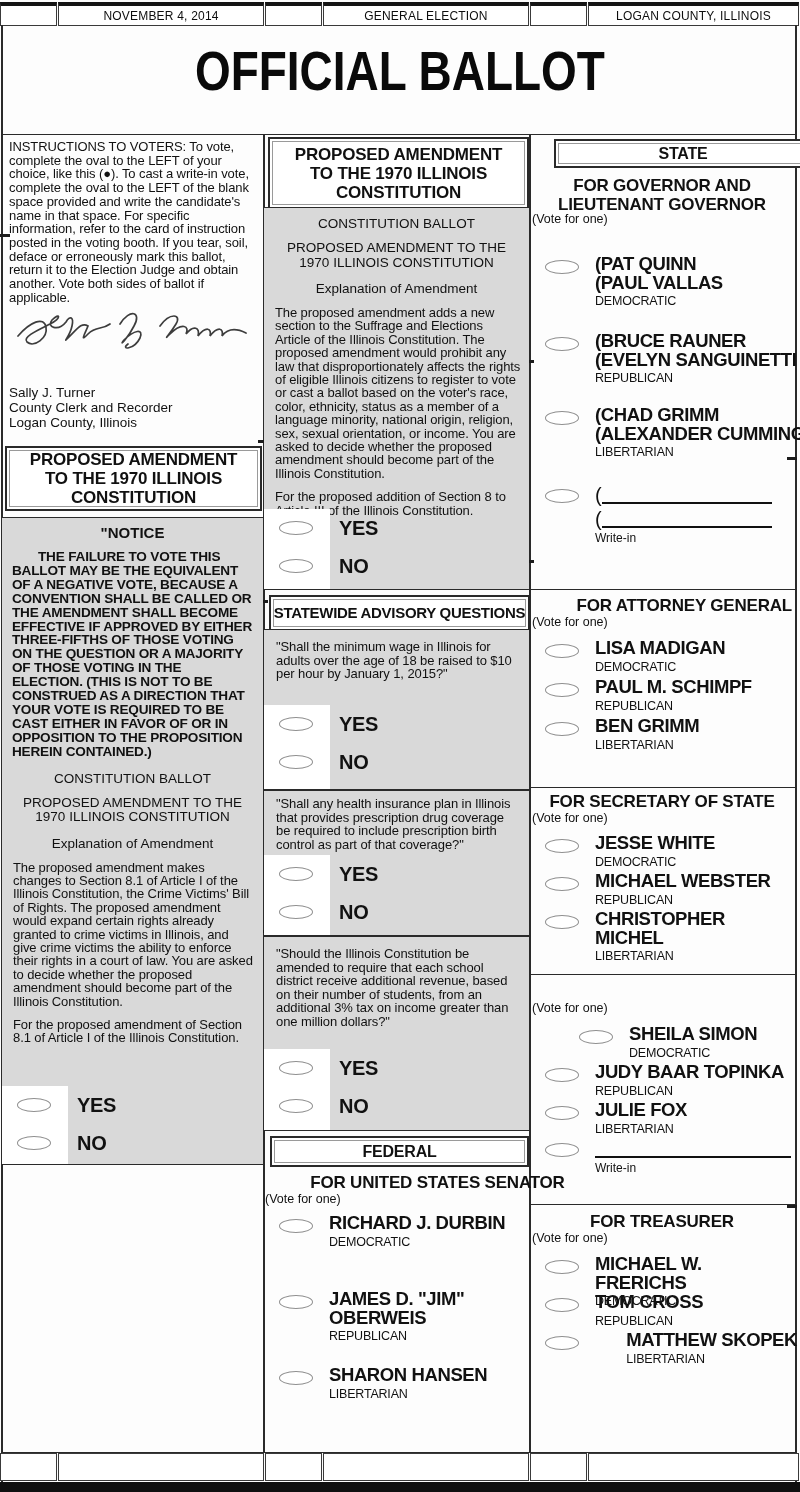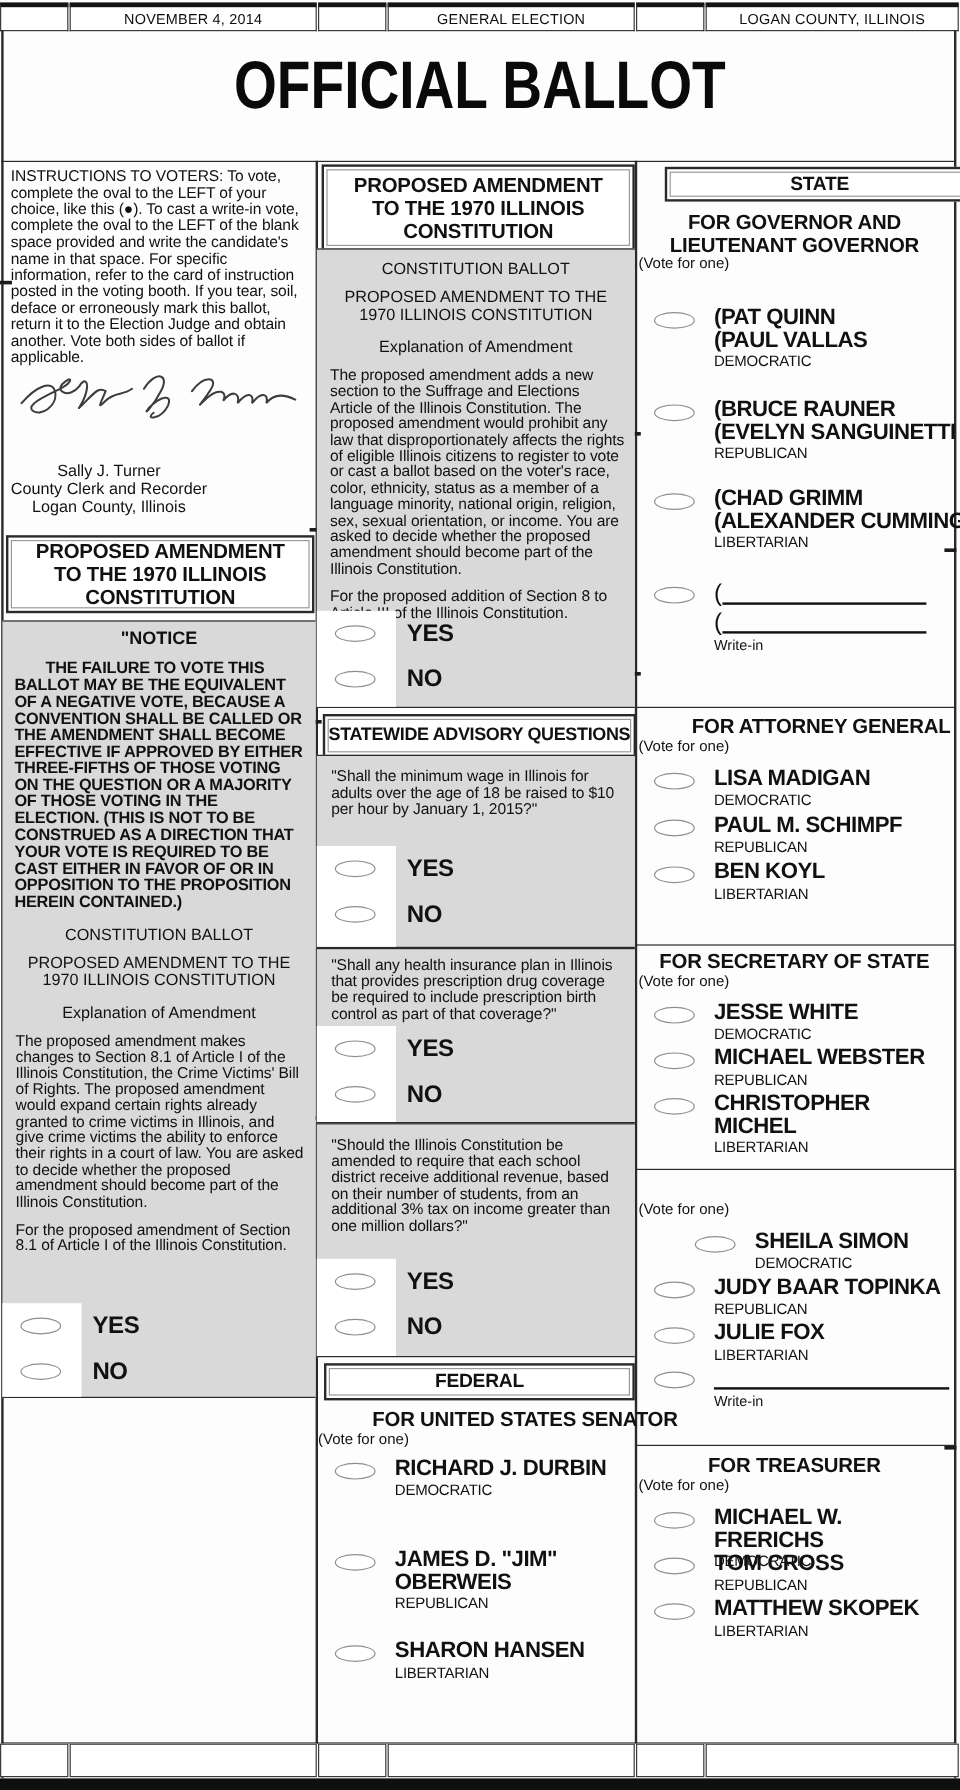--- a/index.html
+++ b/index.html
@@ -104,21 +104,21 @@
       <path d="M4 36 C 16 22, 30 16, 32 27 C 34 38, 20 48, 13 42 C 8 37, 24 30, 36 24
                C 48 18, 46 12, 38 20 C 32 27, 44 32, 52 22 C 56 15, 60 17, 58 26
                C 56 36, 48 44, 54 38 C 64 28, 68 22, 74 26 C 70 36, 66 42, 74 34
                C 82 26, 88 30, 96 24 M 106 24 C 116 8, 128 12, 120 26 C 114 38, 104 48, 110 40
                C 120 30, 130 28, 126 38 C 120 50, 106 50, 114 44 M 146 26 C 156 12, 168 14, 162 24
                C 156 34, 148 42, 156 34 C 168 22, 176 26, 172 34 C 180 24, 186 28, 184 36
                C 192 26, 198 28, 196 36 C 204 26, 210 28, 208 36 C 214 28, 222 28, 232 33" stroke="#3d3d3d" fill="none" stroke-width="1.7" stroke-linecap="round"></path>
     </svg>
   </div>
 
-  <div class="abs" style="left:9px;top:385px;text-align:center;">
+  <div class="abs" style="left:9px;top:385px;">
     <div class="clerkline">Sally J. Turner</div>
     <div class="clerkline">County Clerk and Recorder</div>
     <div class="clerkline">Logan County, Illinois</div>
   </div>
 
   <div class="hdrbox" style="left:5px;top:446px;width:249px;height:57px;">
     <div class="hdrbox-in">
       <div class="hdr-line">PROPOSED AMENDMENT</div>
       <div class="hdr-line">TO THE 1970 ILLINOIS</div>
       <div class="hdr-line">CONSTITUTION</div>
@@ -318,21 +318,21 @@
   <div class="cand" style="left:531px;top:678px;width:266px;">
     <span class="oval"></span>
     <div>
       <div class="cand-name">PAUL M. SCHIMPF</div>
       <div class="cand-party">REPUBLICAN</div>
     </div>
   </div>
   <div class="cand" style="left:531px;top:717px;width:266px;">
     <span class="oval"></span>
     <div>
-      <div class="cand-name">BEN KOYL</div>
+      <div class="cand-name">BEN GRIMM</div>
       <div class="cand-party">LIBERTARIAN</div>
     </div>
   </div>
 
   <div class="hline" style="left:530px;top:787px;width:265px;"></div>
   <div class="race-title" style="left:532px;top:792px;width:260px;">FOR SECRETARY OF STATE</div>
   <div class="votefor" style="left:532px;top:811px;width:260px;">(Vote for one)</div>
 
   <div class="cand" style="left:531px;top:834px;width:266px;">
     <span class="oval"></span>
@@ -402,21 +402,21 @@
       <div class="cand-party">DEMOCRATIC</div>
     </div>
   </div>
   <div class="cand" style="left:531px;top:1293px;width:266px;">
     <span class="oval"></span>
     <div>
       <div class="cand-name">TOM CROSS</div>
       <div class="cand-party">REPUBLICAN</div>
     </div>
   </div>
-  <div class="cand" style="left:531px;top:1331px;width:266px;">
+  <div class="cand" style="left:531px;top:1331px;width:266px;justify-content:space-between;">
     <span class="oval"></span>
     <div>
       <div class="cand-name">MATTHEW SKOPEK</div>
       <div class="cand-party">LIBERTARIAN</div>
     </div>
   </div>
 
   <div class="fbx" style="left:0;top:1453px;width:55px;"></div>
   <div class="fbx" style="left:58px;top:1453px;width:204px;"></div>
   <div class="fbx" style="left:265px;top:1453px;width:55px;"></div>

